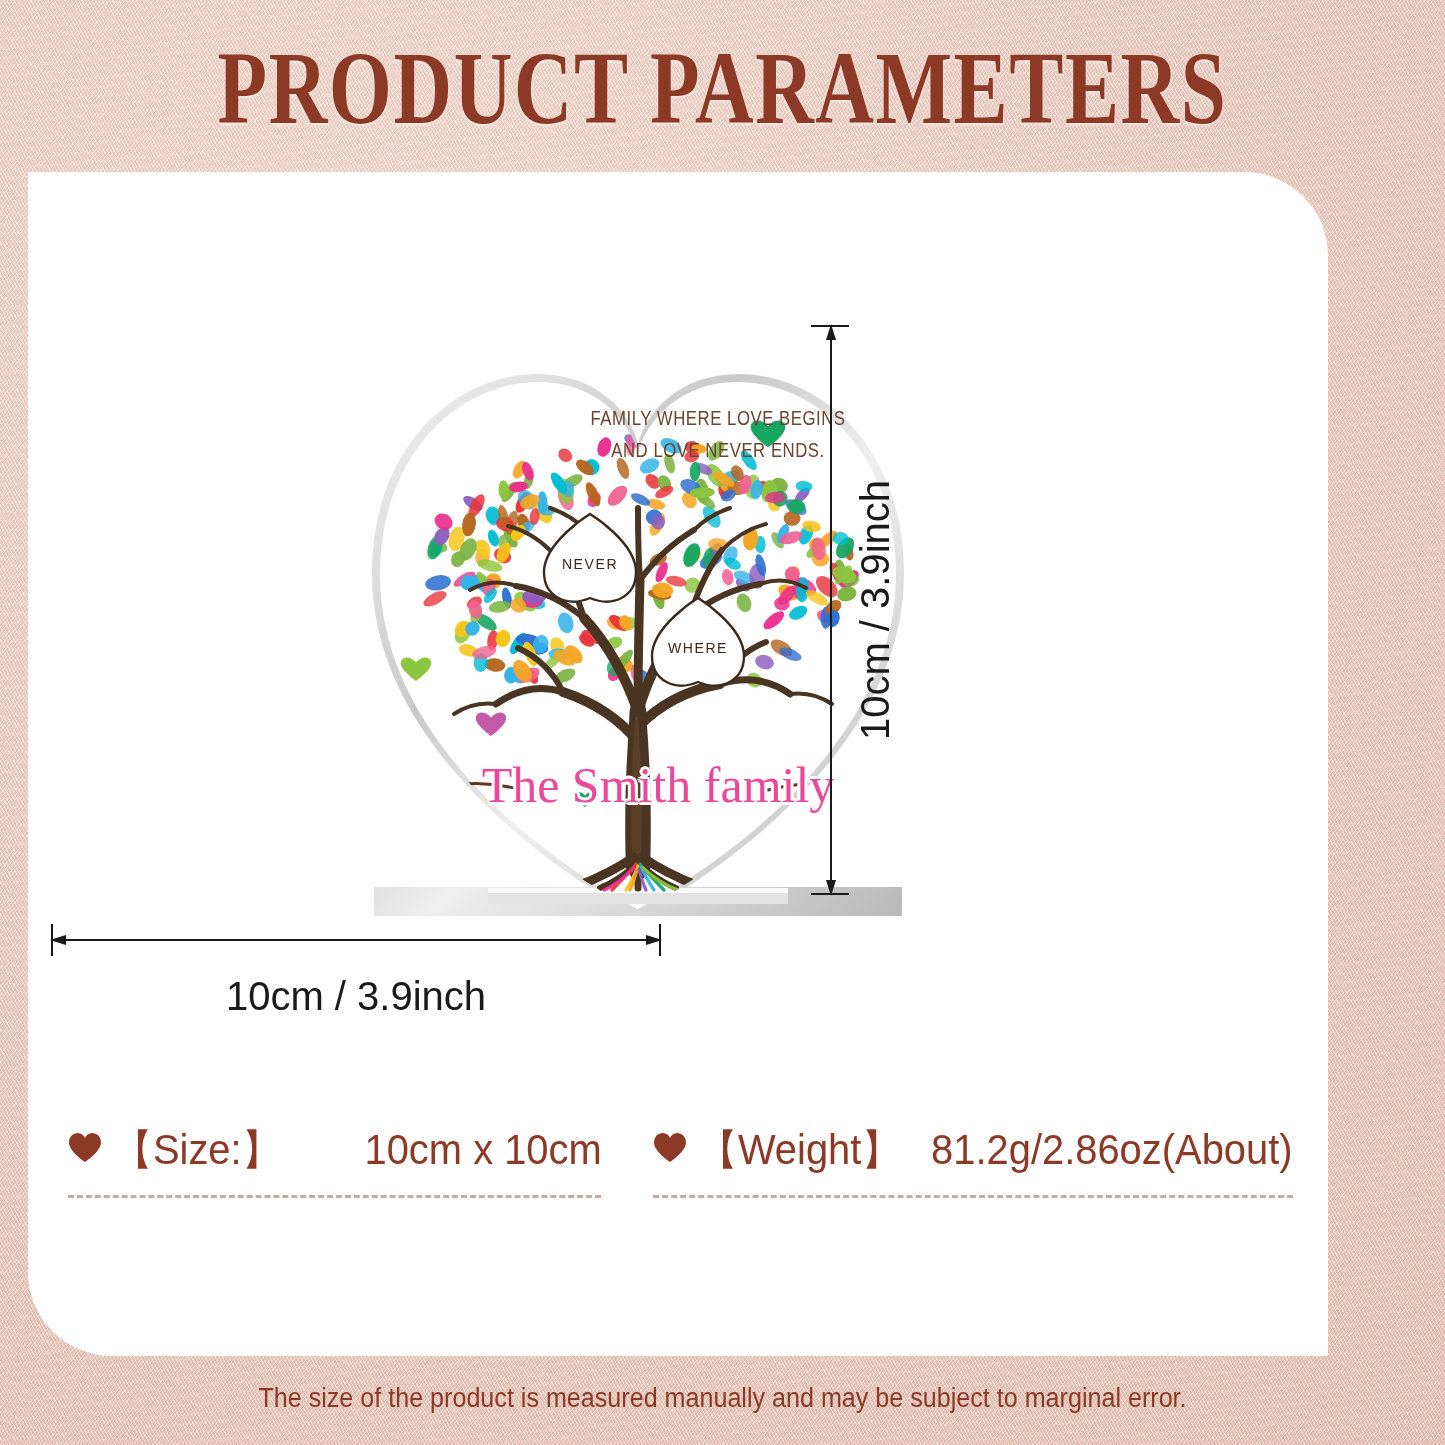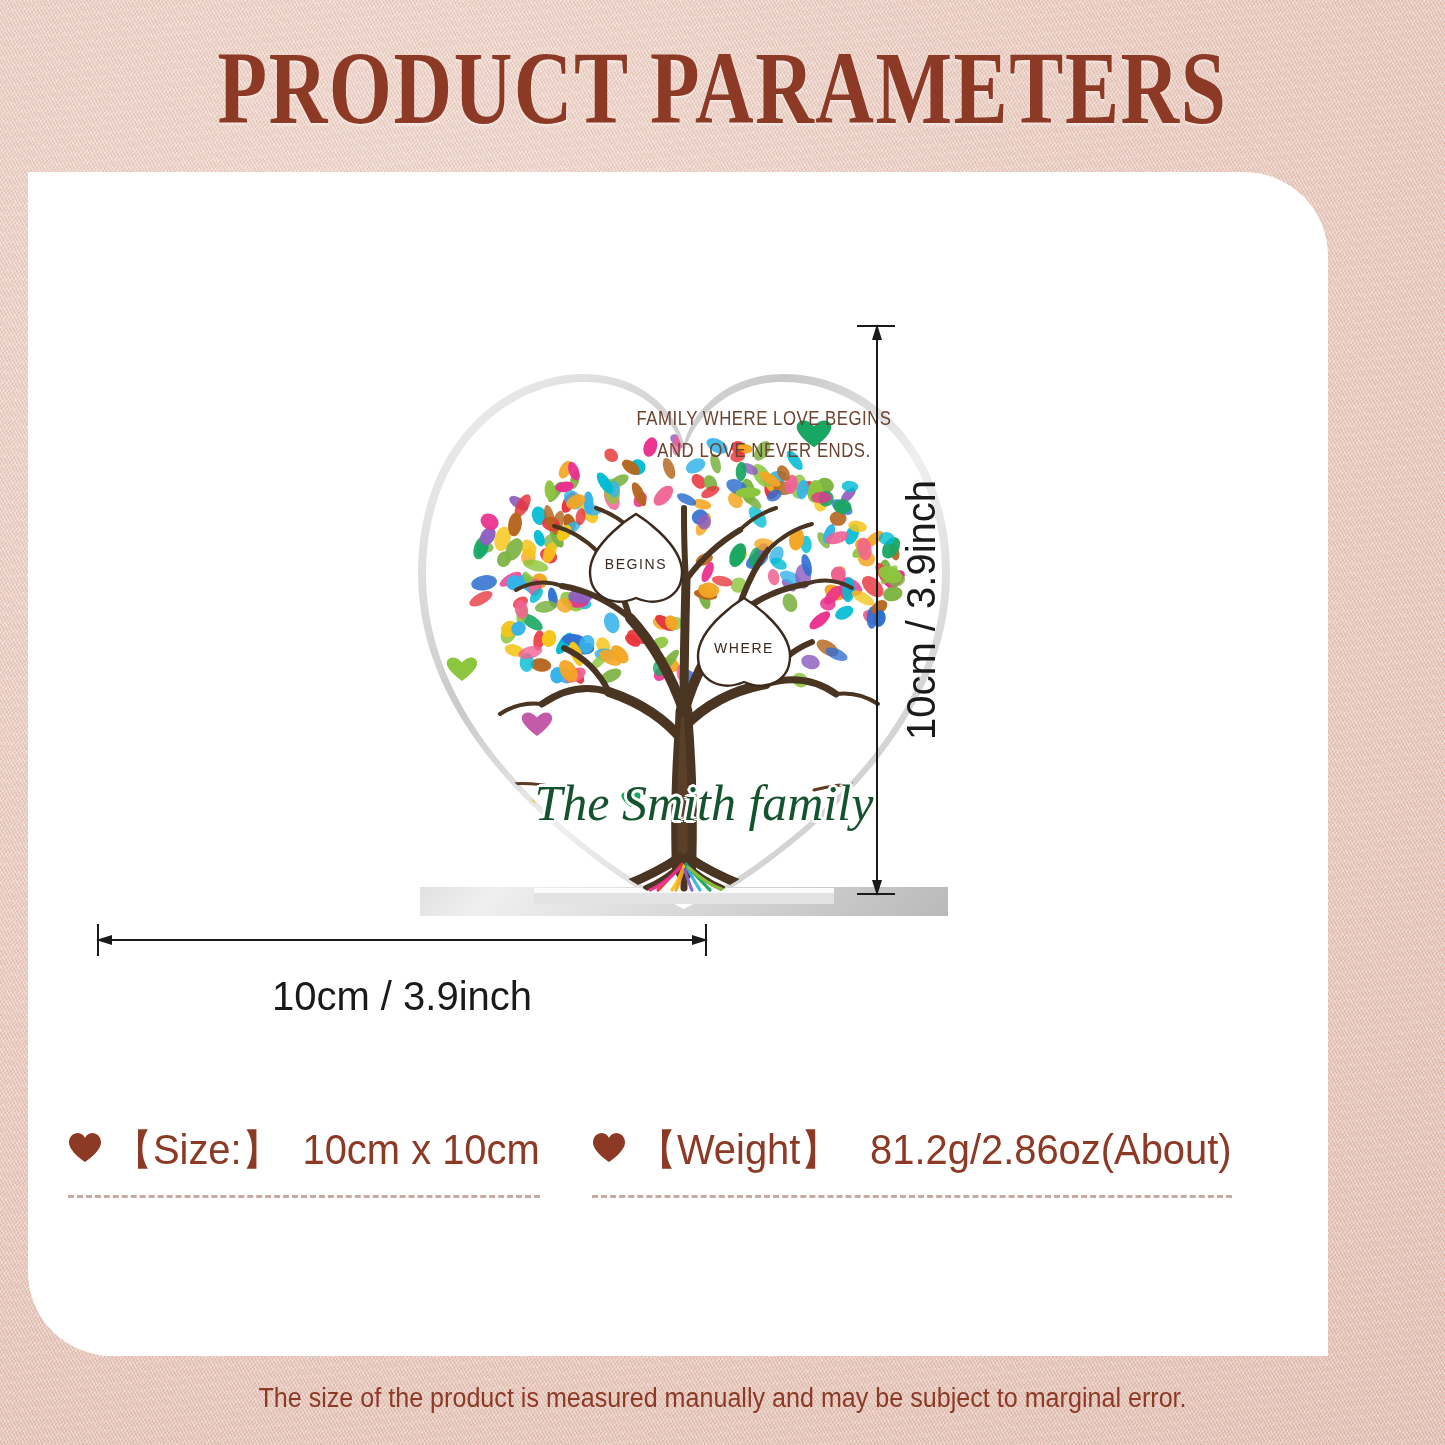--- a/index.html
+++ b/index.html
@@ -37,21 +37,21 @@
   }
   
   #card{
     position:absolute;
     left:28px;top:172px;
     width:1300px;height:1184px;
     background:#ffffff;
     border-radius:0 84px 0 84px;
   }
   
-  #stage{position:absolute;left:0;top:0;width:1300px;height:860px;margin-left:46px;}
+  #stage{position:absolute;left:0;top:0;width:1300px;height:860px;}
 
   
   #plaque{
     position:absolute;left:310px;top:140px;width:600px;height:610px;
   }
   #plaque svg{display:block;width:100%;height:100%;}
 
   .overlay-text{position:absolute;pointer-events:none;}
 
   #quote{
@@ -60,27 +60,26 @@
     font-family:"Liberation Sans",sans-serif;
     font-size:19.5px;
     line-height:32px;
     letter-spacing:.6px;
     color:#6b4330;
     transform:scaleX(.86);
     transform-origin:50% 50%;
     white-space:nowrap;
   }
   #family-name{
-    left:70px;top:466px;width:500px;
+    left:70px;top:448px;width:500px;
     text-align:center;
     font-family:"Liberation Serif",serif;
-    font-style:italic;
     font-size:50px;
     line-height:50px;
-    color:#14532d;
+    color:#ec4899;
     text-shadow:
       -2px -2px 0 #fff, 2px -2px 0 #fff,
       -2px  2px 0 #fff, 2px  2px 0 #fff,
        0 -3px 0 #fff, 0 3px 0 #fff,
       -3px 0 0 #fff, 3px 0 0 #fff;
   }
   .name-heart-label{
     position:absolute;
     font-family:"Liberation Sans",sans-serif;
     font-size:14px;
@@ -104,21 +103,21 @@
     left:72px;top:290px;
     transform:translate(-50%,-50%) rotate(-90deg);
   }
   #dim-h-label{left:310px;top:52px;transform:translateX(-50%);}
 
   
   #specs{
     position:absolute;left:40px;top:930px;
     width:1225px;
     display:grid;
-    grid-template-columns:1fr 1fr 1fr;
+    grid-template-columns:1fr 1fr;
     column-gap:52px;
     row-gap:0;
   }
   .spec-cell{
     position:relative;
     height:96px;
     display:flex;
     align-items:center;
   }
   .spec-cell::after{
@@ -529,21 +528,21 @@
             <path d="M430,478 C460,470 492,470 516,476"></path>
           </g>
         </g>
       </svg>
 
       <div class="overlay-text" id="quote">
         <span>FAMILY WHERE LOVE BEGINS</span><br>
         <span>AND LOVE NEVER ENDS.</span>
       </div>
 
-      <div class="name-heart-label" style="left:202px;top:244px;width:100px;">BEGINS</div>
+      <div class="name-heart-label" style="left:202px;top:244px;width:100px;">NEVER</div>
       <div class="name-heart-label" style="left:310px;top:328px;width:100px;">WHERE</div>
 
       <div class="overlay-text" id="family-name">The Smith family</div>
     </div>
 
     <div id="dim-v">
       <svg viewBox="0 0 120 580" xmlns="http://www.w3.org/2000/svg">
         <line x1="8" y1="6" x2="46" y2="6" stroke="#1a1a1a" stroke-width="2"></line>
         <line x1="8" y1="574" x2="46" y2="574" stroke="#1a1a1a" stroke-width="2"></line>
         <line x1="28" y1="10" x2="28" y2="570" stroke="#1a1a1a" stroke-width="2"></line>

